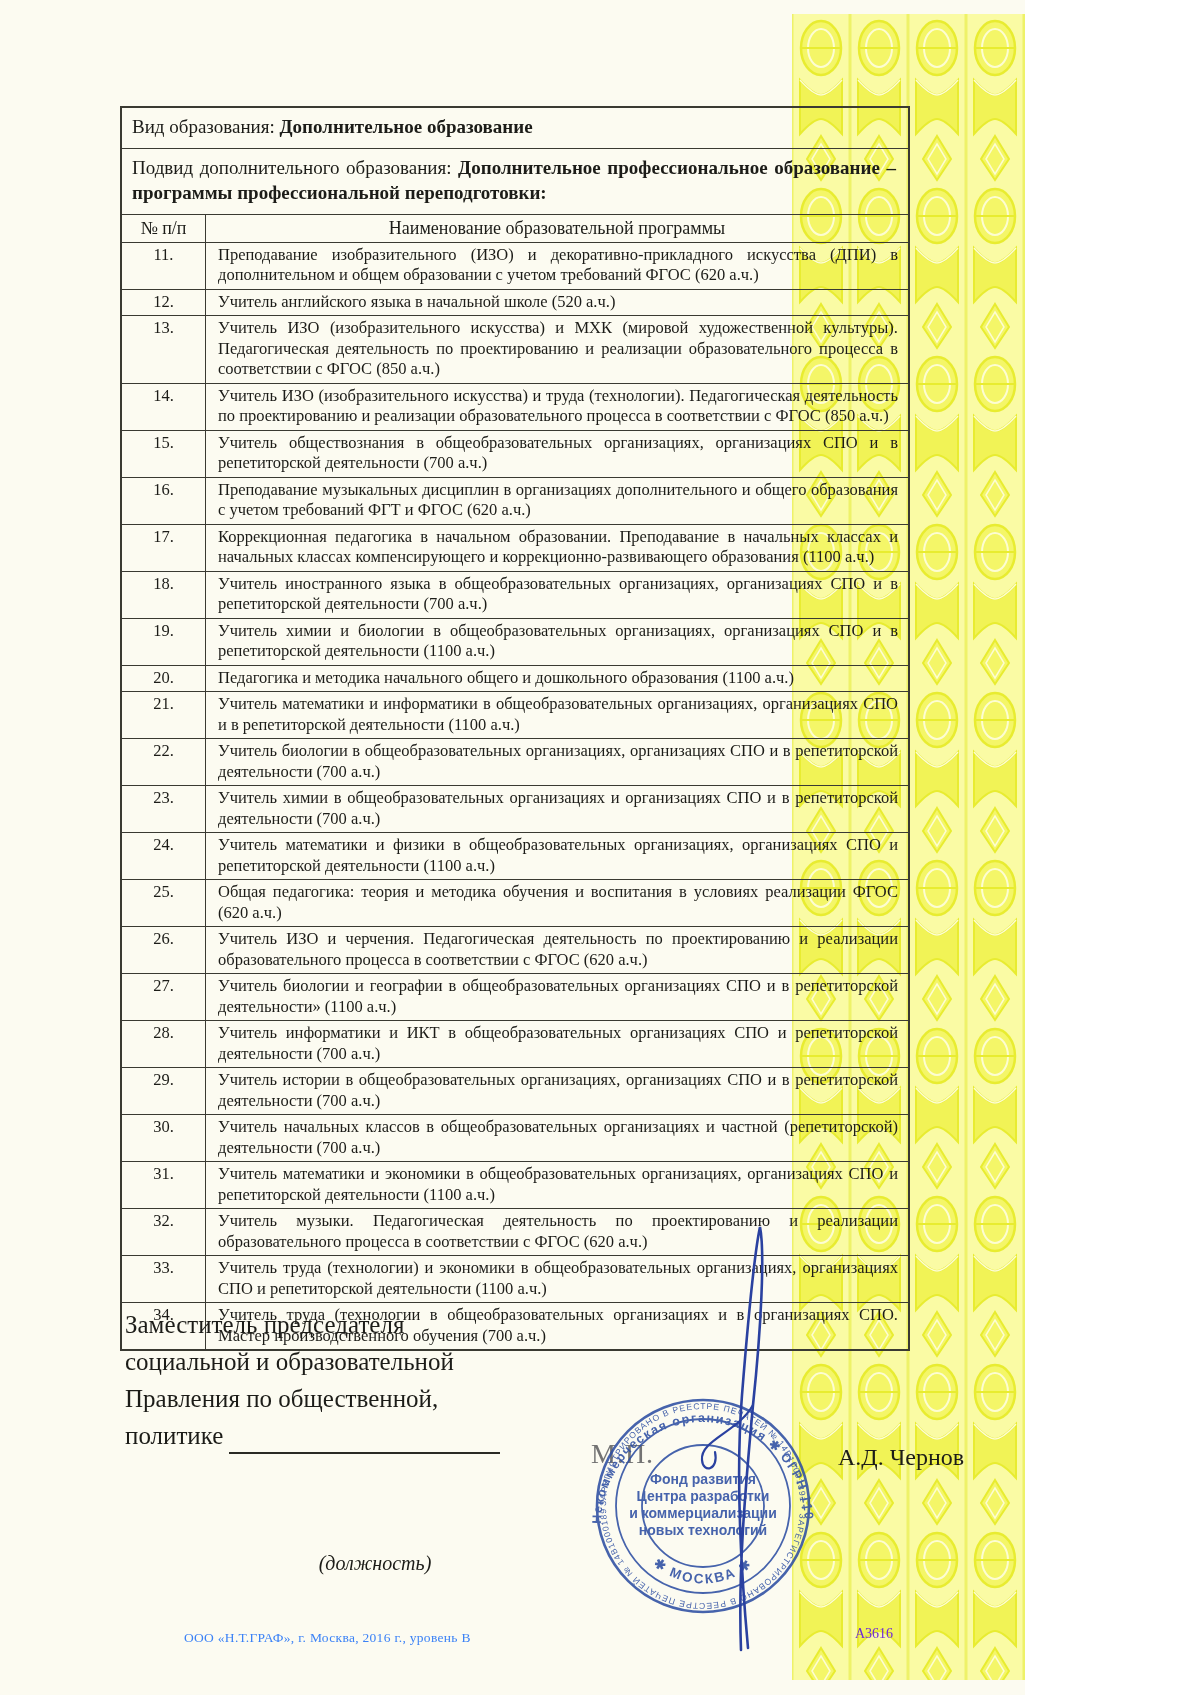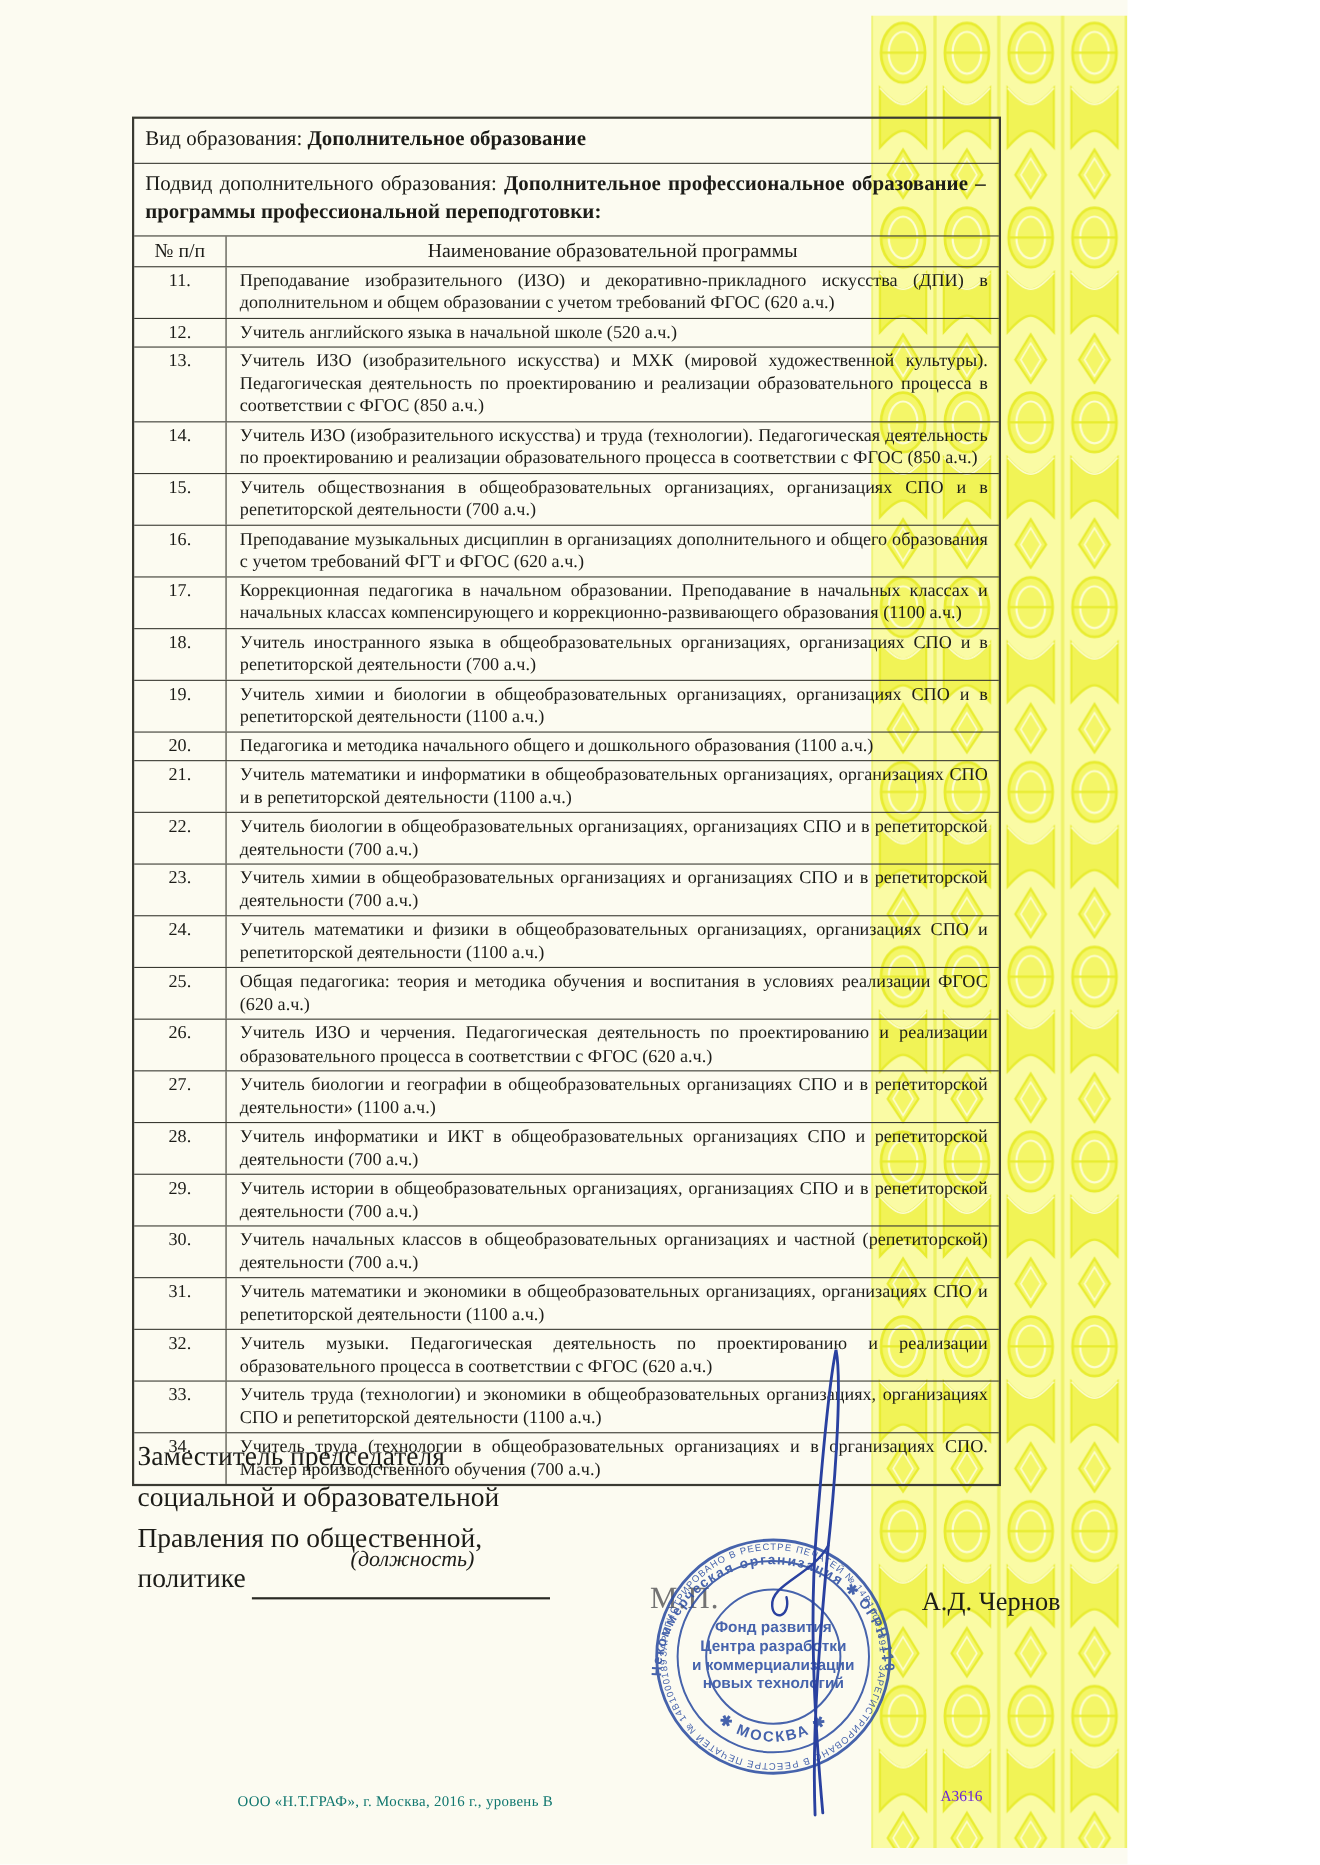--- a/index.html
+++ b/index.html
@@ -26,29 +26,29 @@
   .row:last-child{border-bottom:none;}
   .row .num{border-right:1.6px solid #3a3a32;text-align:center;padding-top:2px;font-size:16.5px;}
   .row .txt{
     padding:2px 10px 3px 12px;font-size:16.5px;line-height:20.5px;
     text-align:justify;-moz-text-align-last:left;text-align-last:left;
   }
   
   .sig-block{position:absolute;left:125px;top:1306px;width:375px;font-size:25px;line-height:1.48;}
   .sig-lastline{display:flex;align-items:flex-end;}
   .sig-underline{flex:1;border-bottom:2px solid #2a2a24;margin-left:6px;height:1.2em;}
-  .sig-caption{position:absolute;left:255px;top:1407px;width:240px;text-align:center;
+  .sig-caption{position:absolute;left:255px;top:1552px;width:240px;text-align:center;
     font-style:italic;font-size:20px;}
   .mp-label{position:absolute;left:591px;top:1438px;font-size:28px;color:#737373;letter-spacing:1px;}
   .signer-name{position:absolute;left:838px;top:1444px;font-size:24px;}
   
   .stamp{position:absolute;left:553px;top:1356px;width:300px;height:300px;opacity:0.88;}
   .pen{position:absolute;left:0;top:0;width:1200px;height:1695px;pointer-events:none;}
   
-  .footer-left{position:absolute;left:216px;top:1630px;font-size:13.5px;color:#0f766e;letter-spacing:.3px;}
+  .footer-left{position:absolute;left:184px;top:1630px;font-size:13.5px;color:#3b82f6;letter-spacing:.3px;}
   .footer-right{position:absolute;left:855px;top:1626px;font-size:14px;color:#6d28d9;}
 </style>
 </head>
 <body>
 
 <div class="page">
 
   <svg class="band" viewBox="0 0 233 1666" preserveAspectRatio="none">
     <defs>
       <pattern id="gpat" width="58" height="168" patternUnits="userSpaceOnUse">

